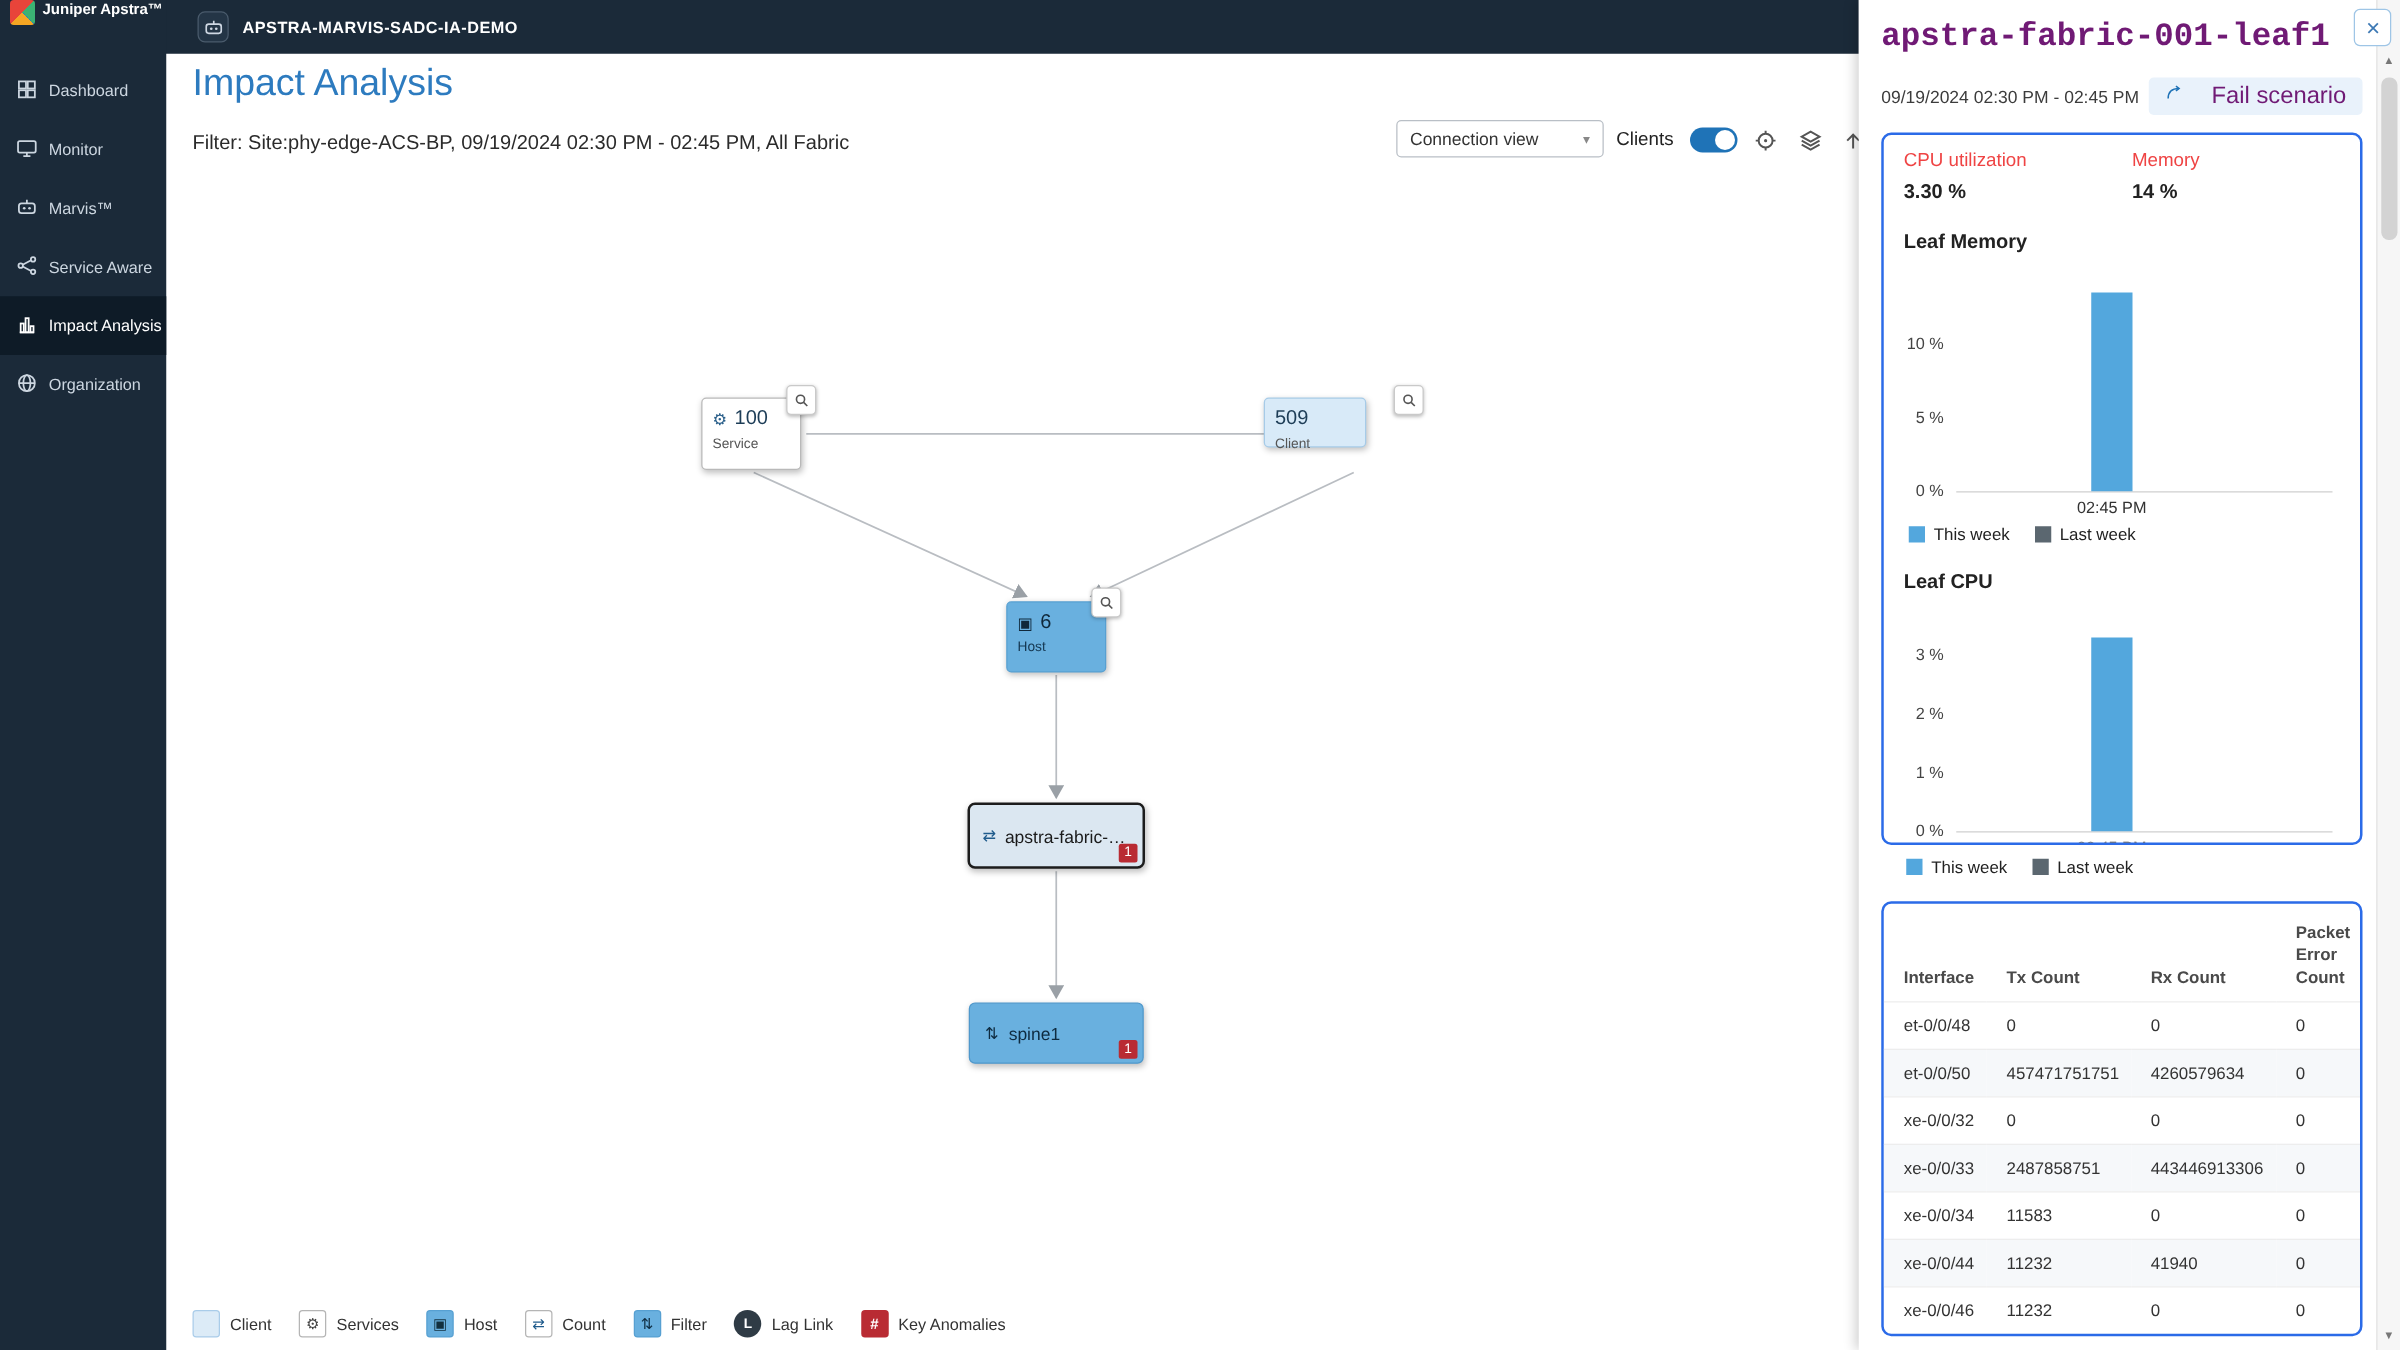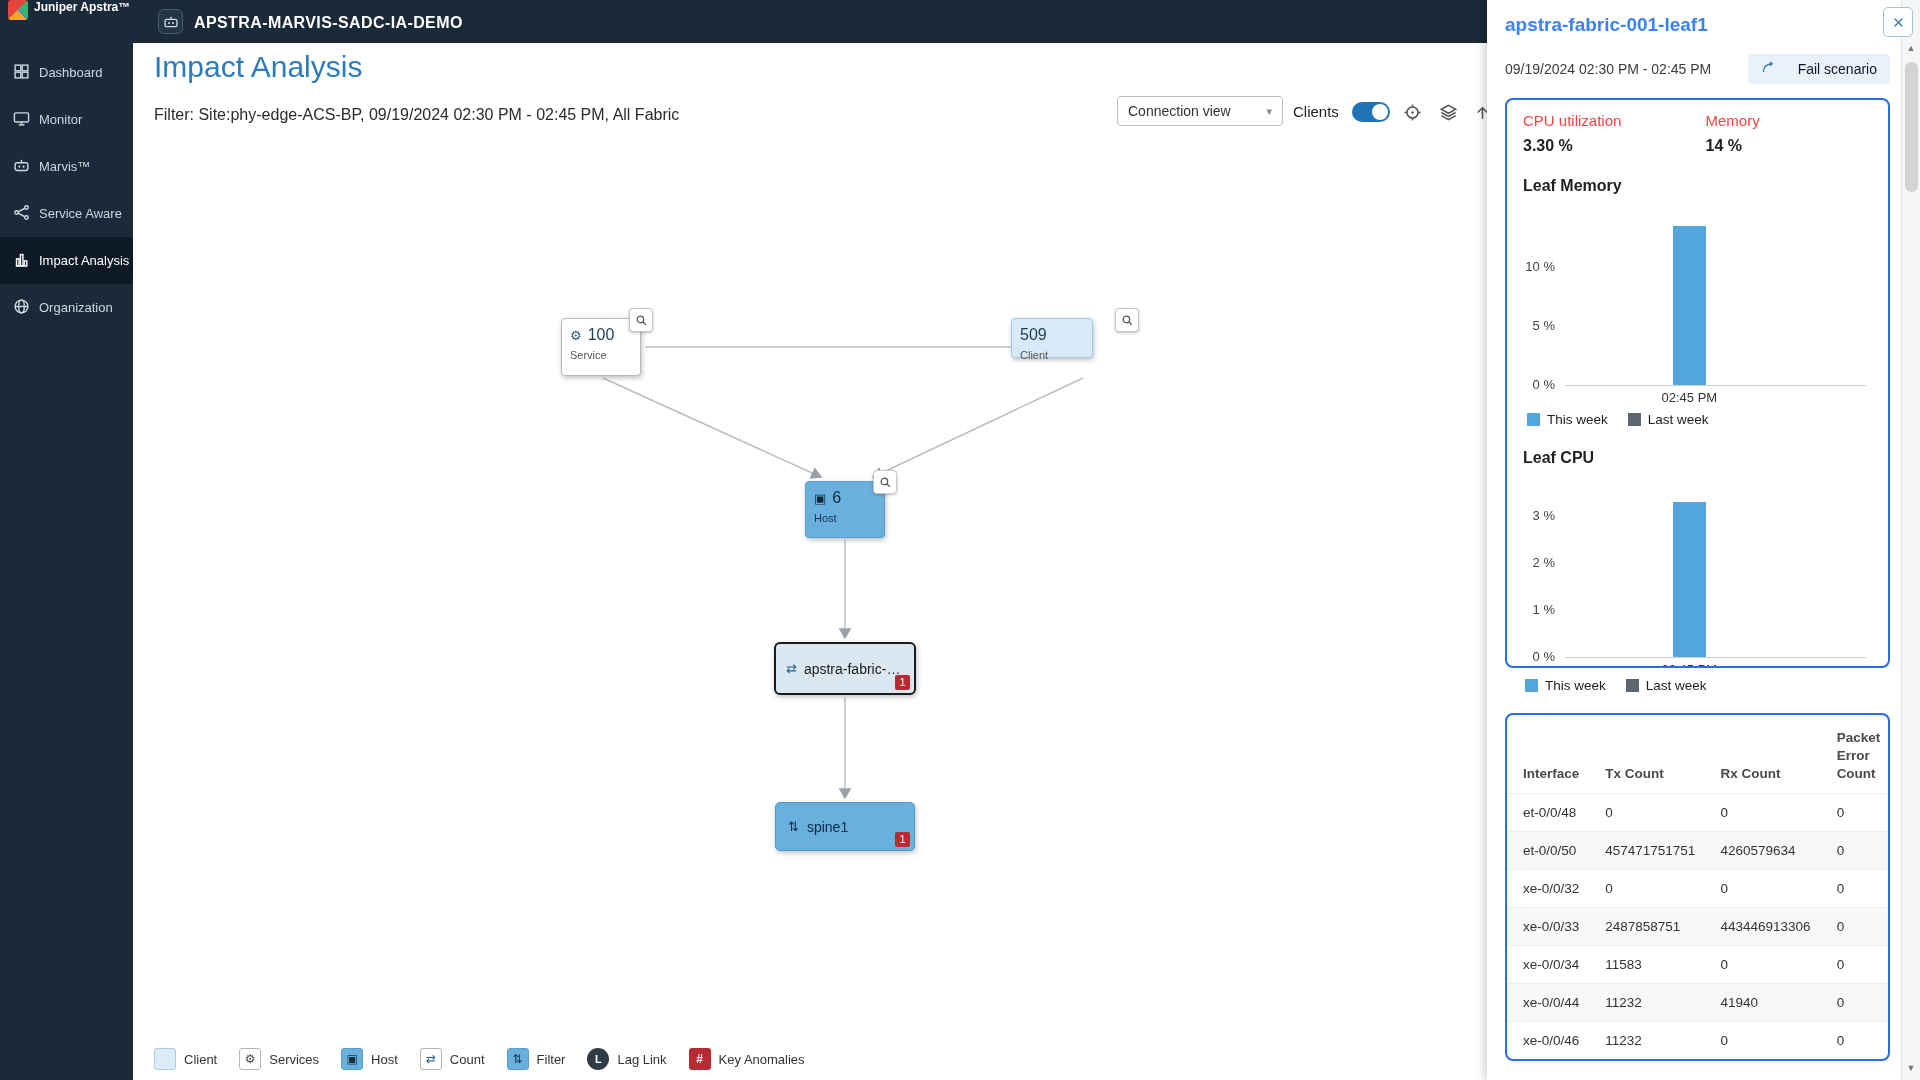--- a/index.html
+++ b/index.html
@@ -4,21 +4,21 @@
 <style>
   * { margin:0; padding:0; box-sizing:border-box; }
   html,body { width:1920px; height:1080px; background:#e9e9e9; }
   #app { position:relative; width:1920px; height:1080px; background:#fff; overflow:hidden;
          font-family:"Liberation Sans", sans-serif; color:#333; }
 
   
   .topbar { position:absolute; left:0; top:0; width:1487px; height:43px; background:var(--navy); z-index:4; }
   .app-chip { position:absolute; left:158px; top:9px; width:25px; height:25px; background:#243546;
               border:1px solid #4a5b6c; border-radius:6px; display:flex; align-items:center; justify-content:center; }
-  .topbar-title { position:absolute; left:194px; top:14px; color:#fff; font-size:16px; font-weight:bold; letter-spacing:.4px; }
+  .topbar-title { position:absolute; left:194px; top:14px; color:#fff; font-size:13px; font-weight:bold; letter-spacing:.4px; }
 
   .sidebar { position:absolute; left:0; top:0; width:133px; height:1080px; background:var(--navy); z-index:5; }
   .brand { display:flex; align-items:flex-start; gap:6px; height:43px; padding:0 8px; overflow:hidden; }
   .logo { width:20px; height:20px; border-radius:3px; flex:0 0 auto;
           background:
             linear-gradient(135deg, #e8443a 0 50%, transparent 50%),
             linear-gradient(225deg, #3bb273 0 50%, transparent 50%),
             linear-gradient(45deg, #f5a623 0 50%, transparent 50%),
             linear-gradient(315deg, #2d7bbf 0 50%, transparent 50%);
           background-color:#10202e; }
@@ -88,27 +88,27 @@
   .lg-leaf { background:#fff; border:1px solid #b5b5b5; color:#1f5b8c; }
   .lg-spine { background:var(--node_blue); border:1px solid #57a0d2; color:#0e2b40; }
   .lg-lag { background:#2f3b45; border-radius:50%; color:#fff; font-weight:bold; font-size:11px; }
   .lg-anom { background:var(--badge_red); color:#fff; font-weight:bold; }
   .lg-label { font-size:13px; color:#333; }
 
   
   .panel { position:absolute; left:1487px; top:0; width:433px; height:1080px; background:#fff;
            box-shadow:-3px 0 9px rgba(0,0,0,.18); z-index:40; overflow:hidden; }
   .panel-inner { padding:14px 30px 0 18px; }
-  .panel-title { font-size:19px; font-weight:bold; color:#3b82f6; }
+  .panel-title { font-size:26px; font-weight:bold; color:#701a75;font-family:Liberation Mono, monospace; }
   .close-btn { position:absolute; top:7px; right:7px; width:30px; height:30px; border:1px solid #9ec5e6;
                border-radius:5px; background:#fff; display:flex; align-items:center; justify-content:center;
                z-index:60; cursor:pointer; }
   .daterow { display:flex; align-items:center; justify-content:space-between; margin-top:18px; }
   .date-text { font-size:14px; color:#3c3c3c; }
-  .fail-btn { display:flex; align-items:center; gap:22px; background:#e9f2fb; color:#0f172a; font-size:14px;
+  .fail-btn { display:flex; align-items:center; gap:22px; background:#e9f2fb; color:#701a75; font-size:19px;
               height:30px; padding:0 13px; border-radius:4px; cursor:pointer; white-space:nowrap; }
 
   .bluebox { border:2px solid var(--box_border); border-radius:8px; }
   .box1 { margin-top:14px; padding:12px 10px 8px 6px; overflow:hidden; }
   .stats { display:flex; }
   .stat { width:50%; padding-left:10px; }
   .stat-label { font-size:15px; color:#ef4444; }
   .stat-value { font-size:16px; font-weight:bold; color:#222; margin-top:8px; }
   .chart-title { font-size:16px; font-weight:bold; color:#222; margin:22px 0 0 10px; }
 

